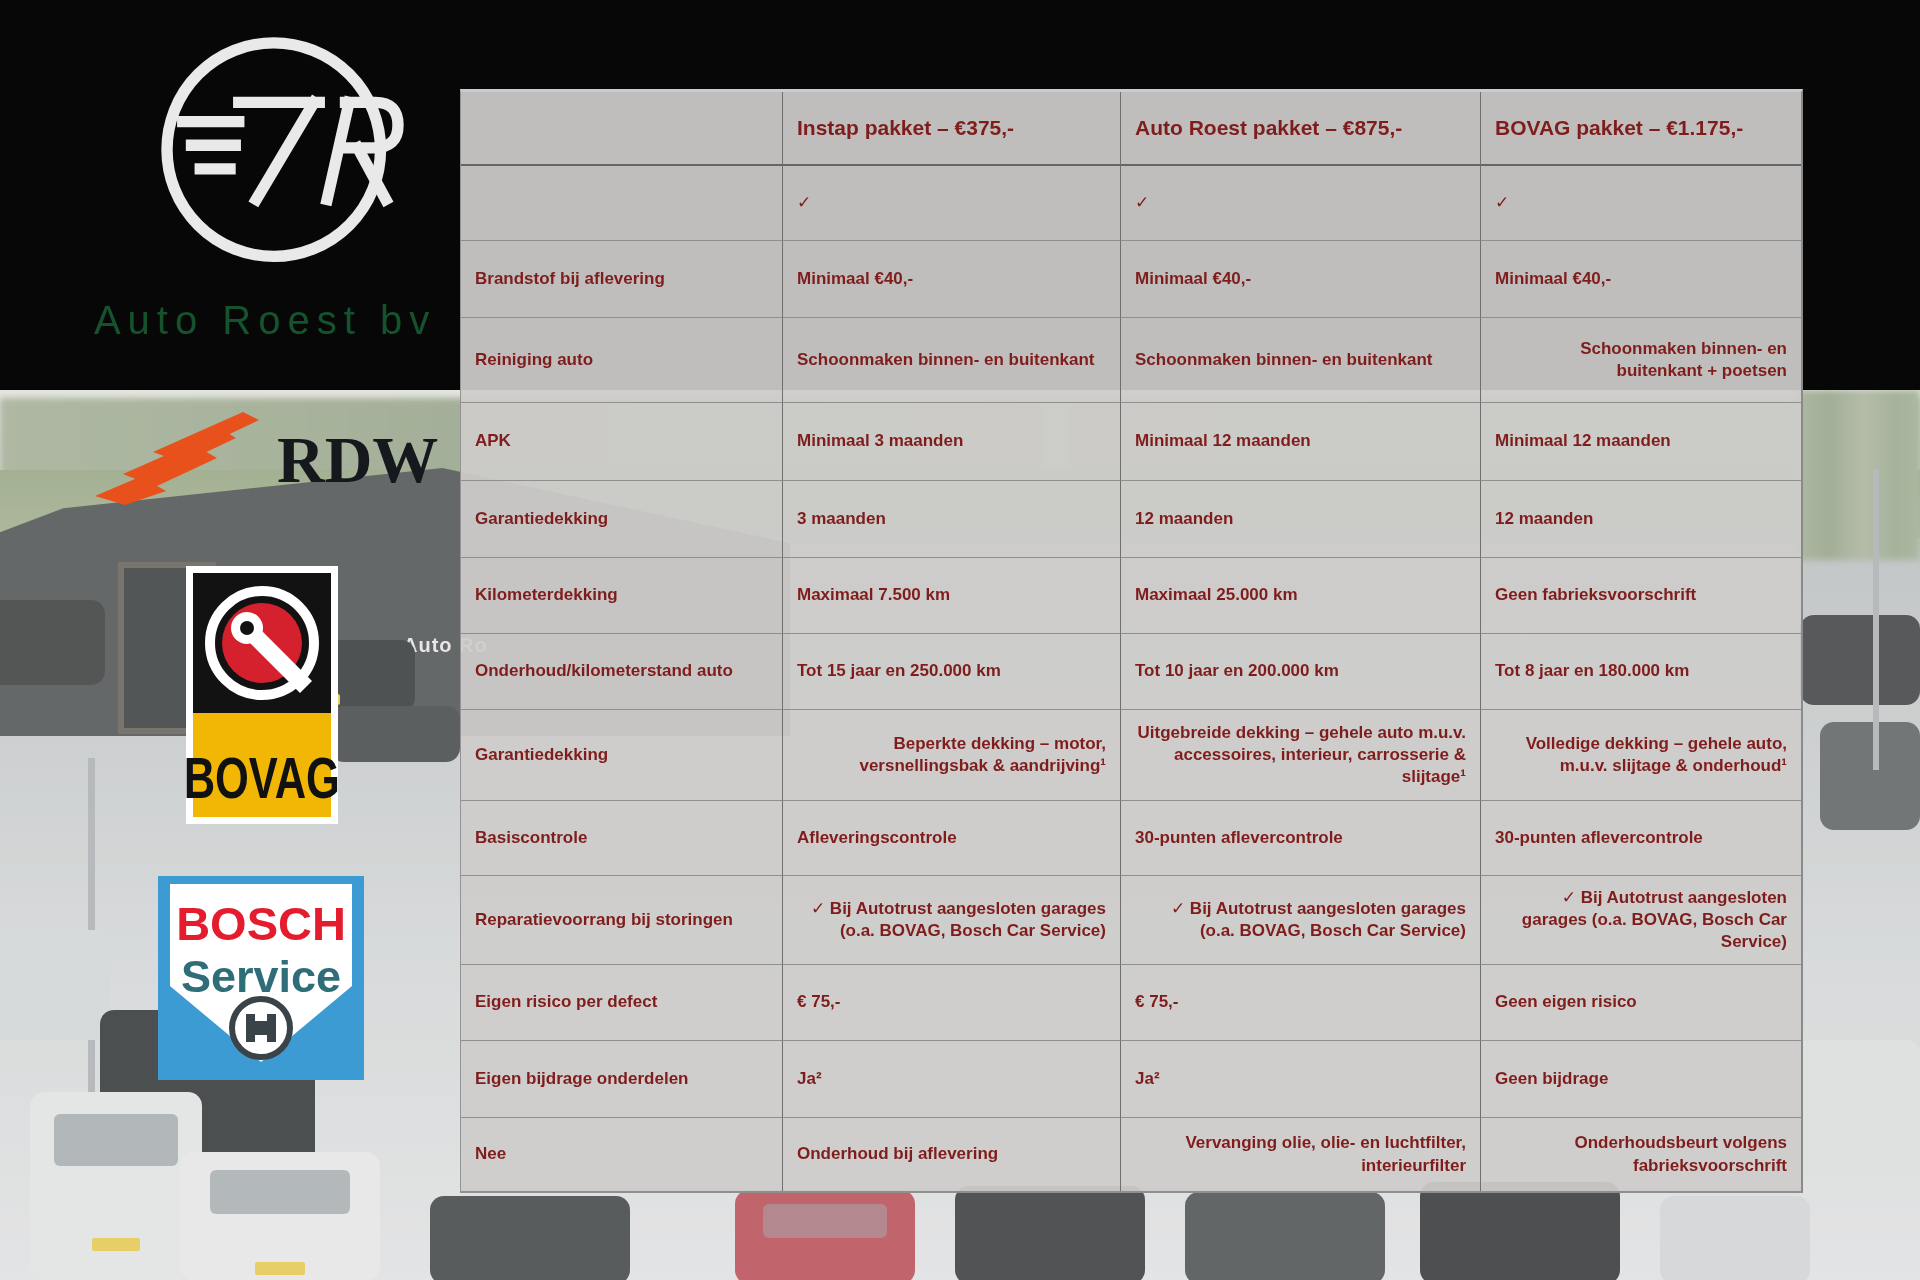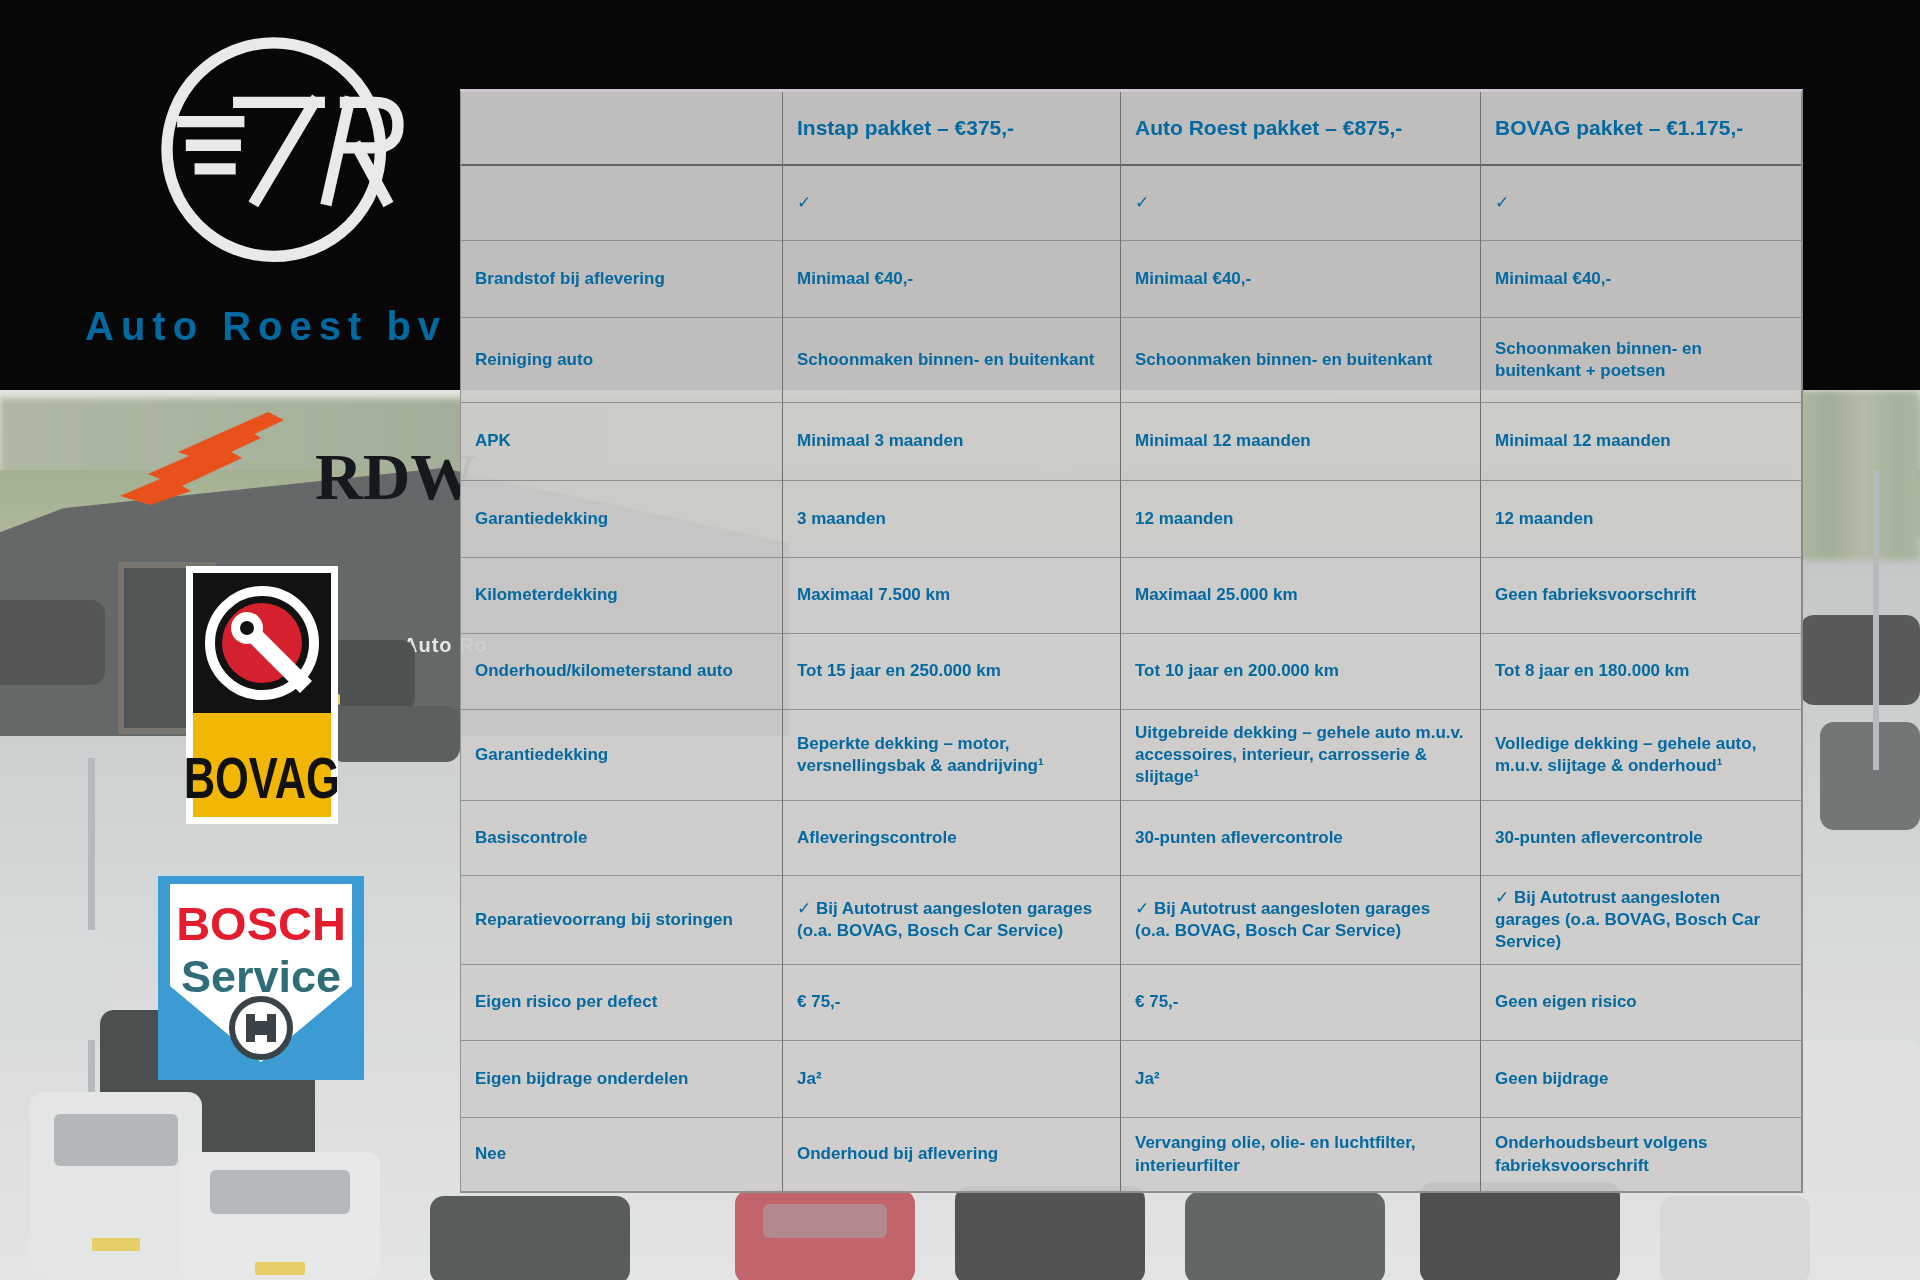--- a/index.html
+++ b/index.html
@@ -20,35 +20,35 @@
   .bsign{left:403px;top:634px;color:rgba(255,255,255,.85);font-size:20px;font-weight:700;letter-spacing:1px;white-space:nowrap;}
   .car{border-radius:14px;}
   .glass{position:absolute;background:#8f979d;border-radius:6px;opacity:.8;}
   .plate{position:absolute;background:#e5c33f;border-radius:2px;}
   .pole{background:#a4a9ad;}
   .haze{left:0;top:385px;width:1920px;height:895px;background:rgba(245,246,243,.22);}
 
   
   .band{left:0;top:0;width:1920px;height:390px;background:#070707;}
   .ar-logo{left:85px;top:14px;width:360px;text-align:center;}
-  .ar-name{margin-top:6px;color:#0369a1;font-size:40px;font-weight:700;letter-spacing:7px;white-space:nowrap;}
-
-  
-  .rdw{left:116px;top:410px;display:flex;align-items:flex-end;gap:13px;}
+  .ar-name{color:#14532d;font-size:40px;font-weight:400;letter-spacing:7px;white-space:nowrap;}
+
+  
+  .rdw{left:91px;top:410px;display:flex;align-items:center;}
   .rdw-text{font-family:"Liberation Serif","DejaVu Serif",serif;font-weight:700;font-size:66px;color:#15181c;margin-left:6px;line-height:1;}
   .bovag{left:186px;top:566px;}
   .bosch{left:158px;top:876px;text-align:right;}
 
   
   .pkt-table{left:460px;top:89px;display:grid;background:rgba(205,204,202,.93);
              border-top:3px solid #cfc8d8;border-left:1px solid #939393;
              border-right:2px solid #8a8a8a;border-bottom:2px solid #8f8f8f;}
   .cell{box-sizing:border-box;display:flex;align-items:center;padding:20px 14px;
         border-bottom:1px solid #8f8f8f;border-right:1px solid #6f6f6f;
-        color:#0369a1;font-weight:700;font-size:17px;line-height:1.3;}
+        color:#7f1d1d;font-weight:700;font-size:17px;line-height:1.3;text-align:right;}
   .cell.c3{border-right:none;}
   .cell.head{border-bottom:2px solid #666;font-size:21px;}
   .cell.lastrow{border-bottom:none;}
 </style>
 </head>
 <body>
 
 <div class="stage">
 
   <div class="photo">

